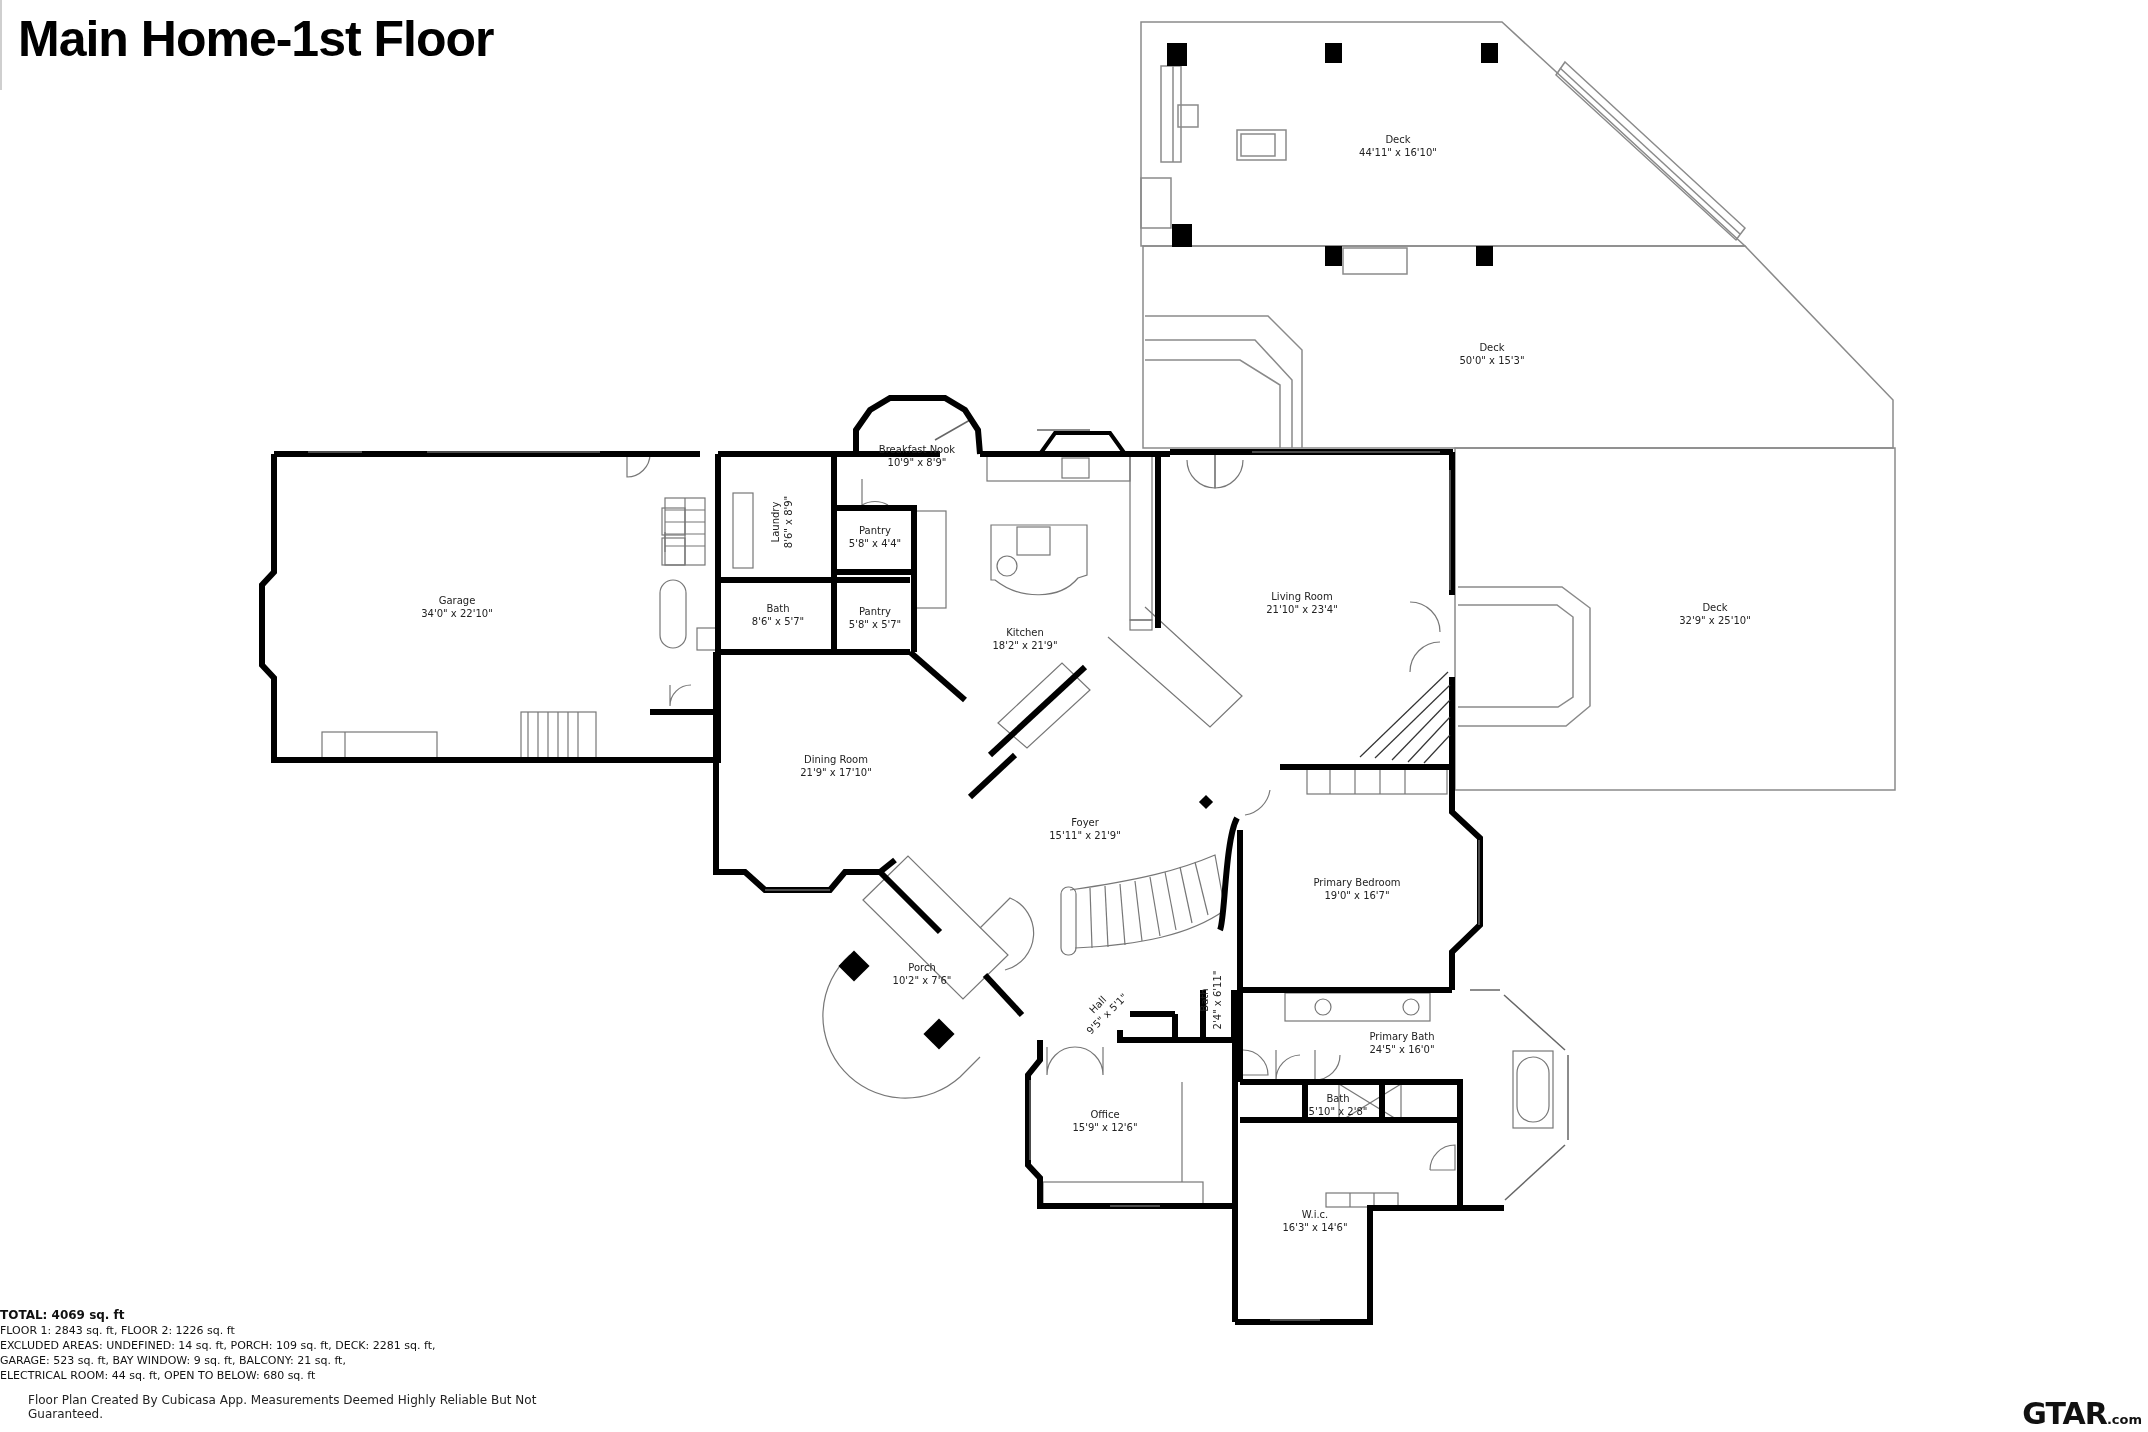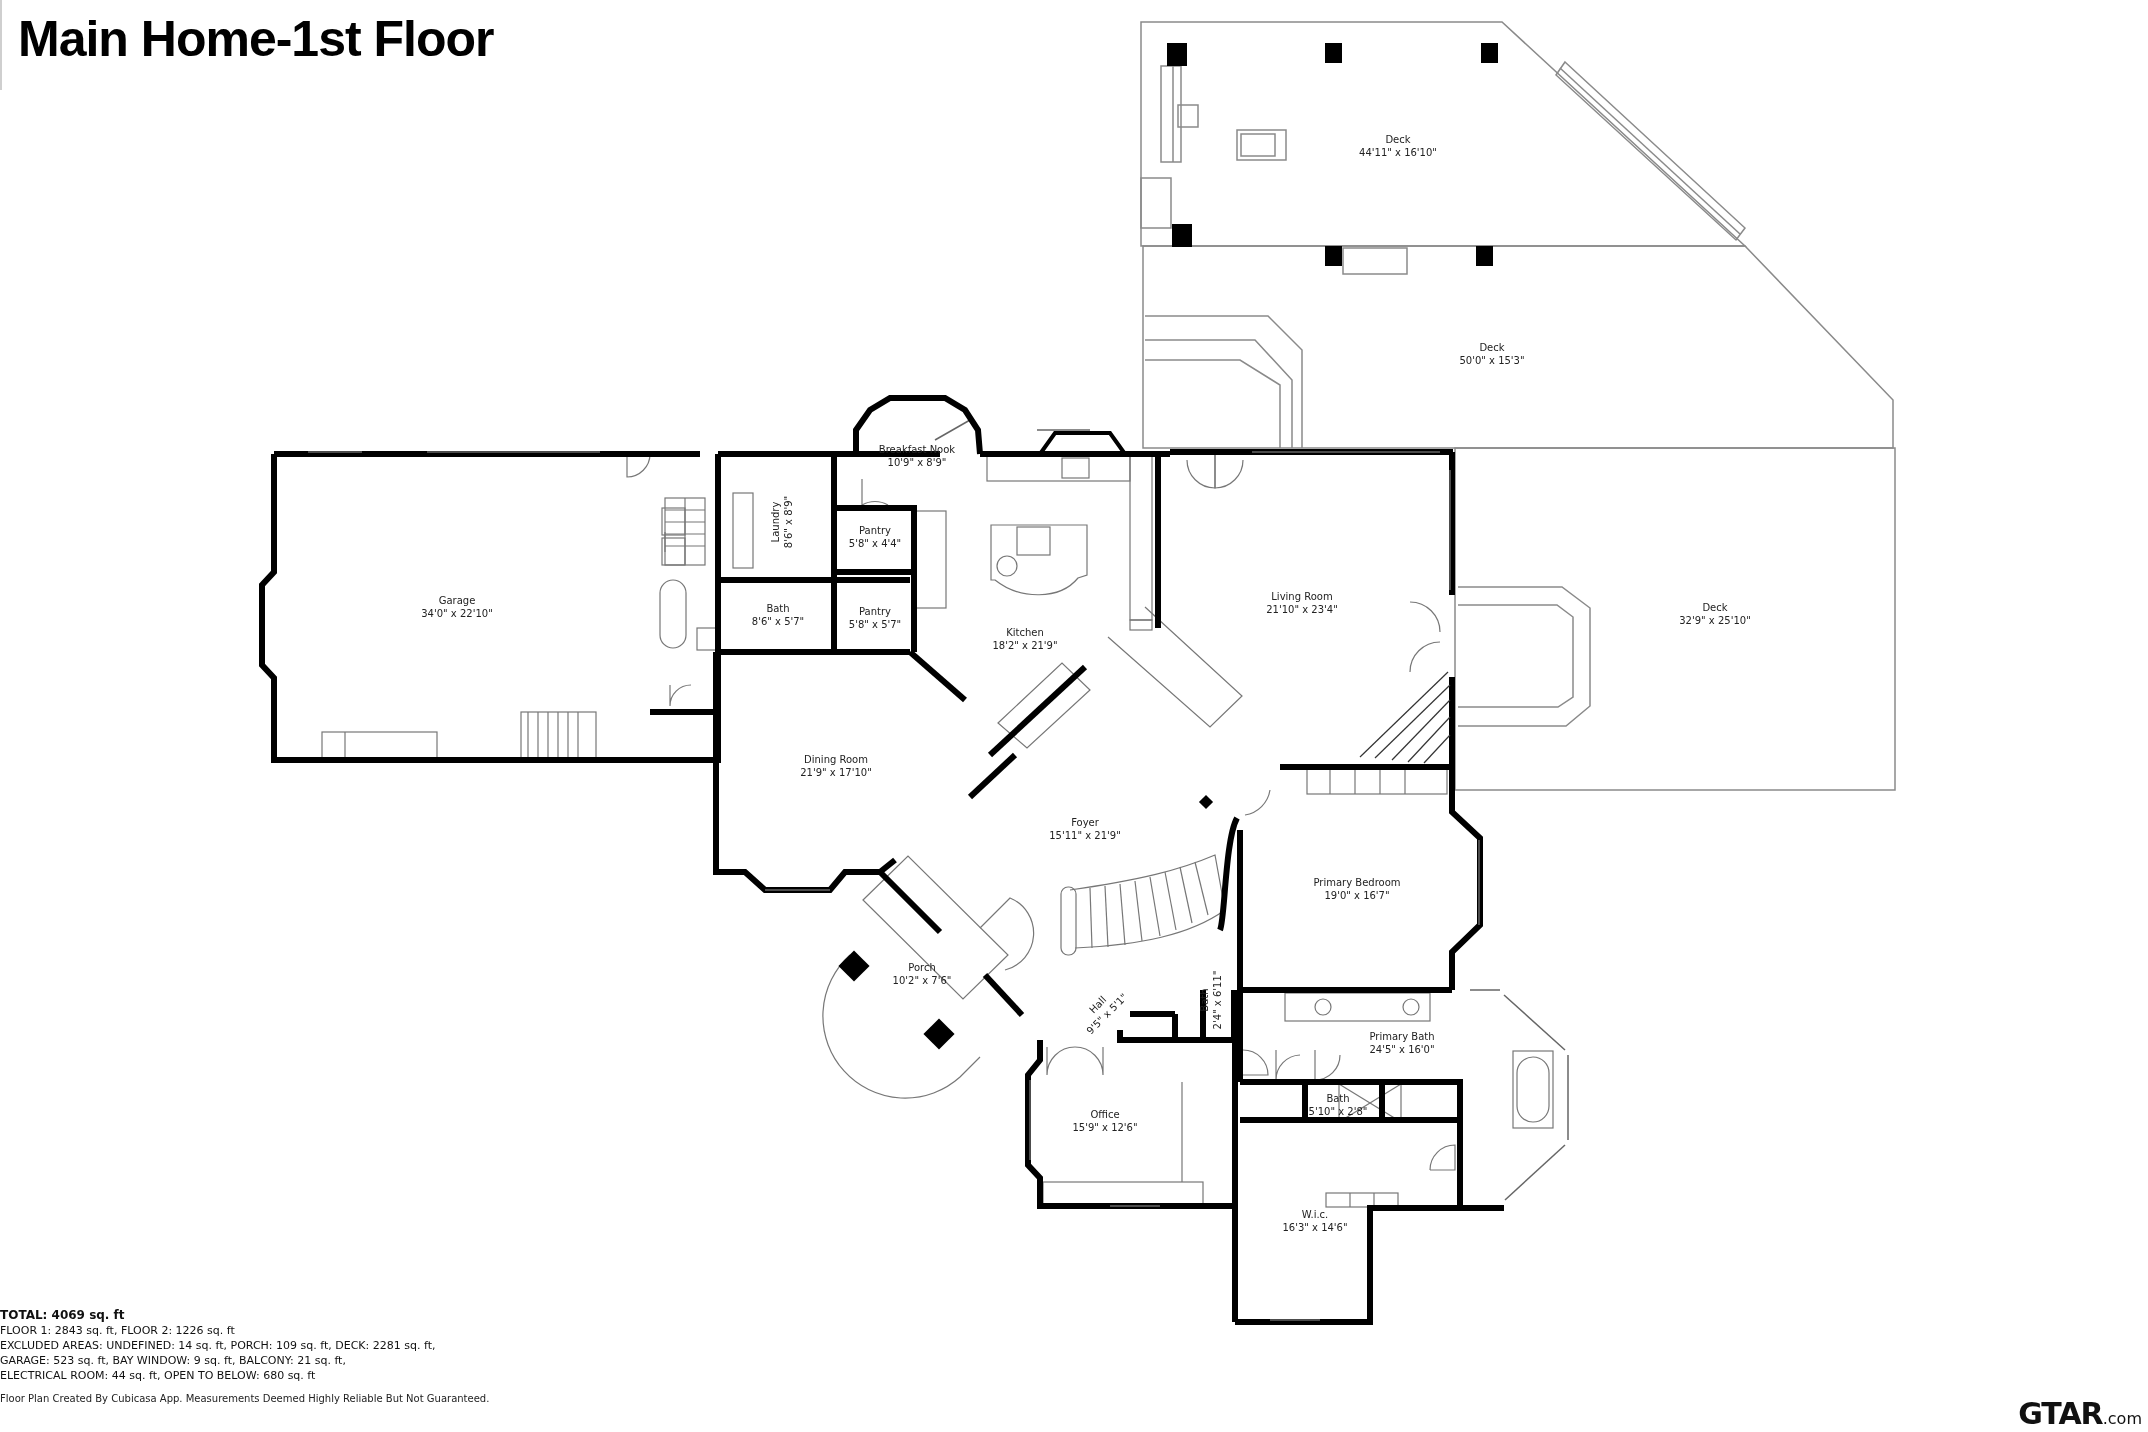--- a/index.html
+++ b/index.html
@@ -4,23 +4,23 @@
 <style>
   html, body { margin: 0; padding: 0; background: #ffffff; }
   body { width: 2148px; height: 1432px; position: relative; overflow: hidden; font-family: "DejaVu Sans", sans-serif; }
   .title { position: absolute; left: 18px; top: 10px; font-family: Liberation Sans, sans-serif; font-weight: bold; font-size: 50px; color: #000; letter-spacing: -1px; }
   .left-rule { position: absolute; left: 0; top: 0; width: 2px; height: 90px; background: #cfcfcf; }
   svg.plan { position: absolute; left: 0; top: 0; }
   .room-label { font-family: "DejaVu Sans", sans-serif; font-size: 10px; fill: #222; text-anchor: middle; }
   .summary { position: absolute; left: 0; width: 600px; top: 1308px; text-align: left; font-family: "DejaVu Sans", sans-serif; color: #111; }
   .summary .total { font-weight: bold; font-size: 12px; line-height: 15px; }
   .summary .line { font-size: 11px; line-height: 15px; }
-  .summary .disclaimer { font-size: 10px; margin-top: 10px; color: #222; }
+  .summary .disclaimer { font-size: 12px; margin-top: 10px; color: #222; padding-left: 28px; }
   .brand { position: absolute; right: 6px; top: 1396px; font-family: "DejaVu Sans", sans-serif; font-weight: bold; font-size: 30px; color: #111; letter-spacing: -1px; }
-  .brand small { font-size: 16px; font-weight: normal; letter-spacing: 0; }
+  .brand small { font-size: 13px; font-weight: bold; letter-spacing: 0; }
 </style>
 </head>
 <body>
 
 <div class="left-rule"></div>
 <div class="title">Main Home-1st Floor</div>
 
 <svg class="plan" width="2148" height="1432" viewBox="0 0 2148 1432" xmlns="http://www.w3.org/2000/svg">
 
   <g fill="none" stroke="#8a8a8a" stroke-width="1.5">

